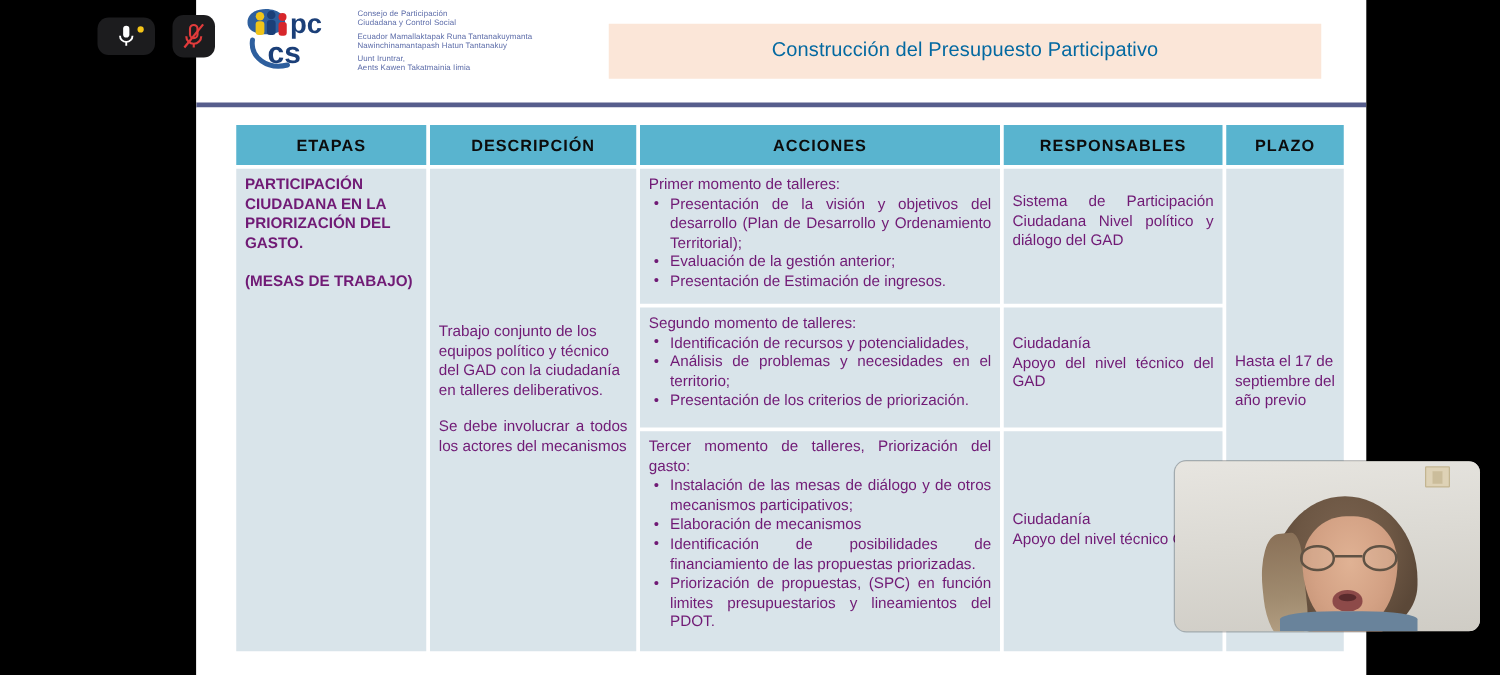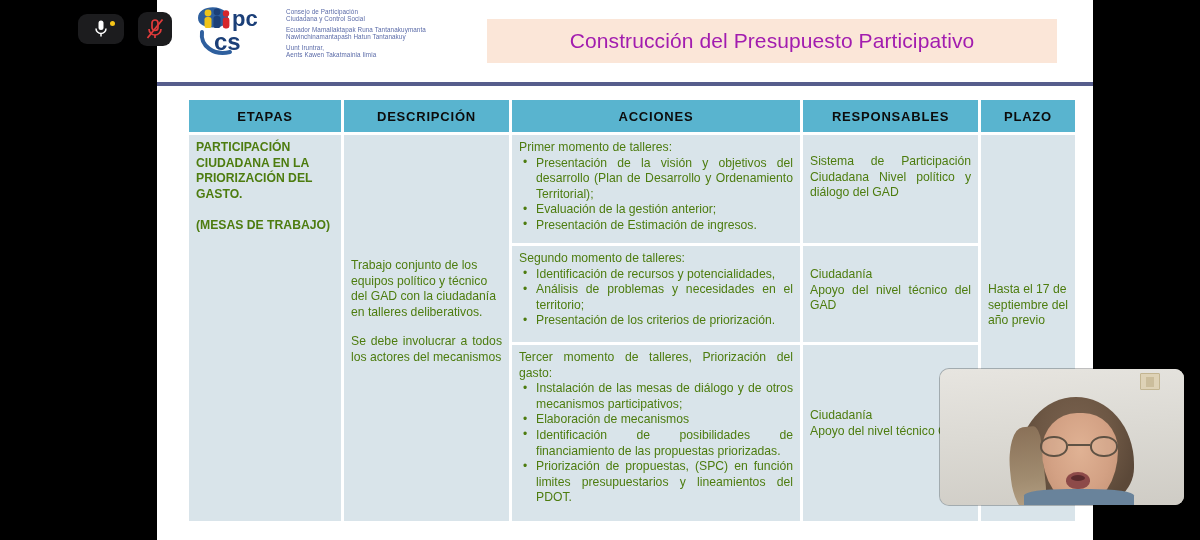--- a/index.html
+++ b/index.html
@@ -77,21 +77,21 @@
   #logo-text .gap { display: block; height: 3px; }
 
   
   #title-band {
     position: absolute; left: 330px; top: 19px;
     width: 570px; height: 44px;
     background: #fbe6d8;
     display: flex; align-items: center; justify-content: center;
   }
   #title-text {
-    font-size: 21px; color: #a21caf;
+    font-size: 16px; color: #0369a1;
     letter-spacing: 0.1px; white-space: nowrap;
   }
 
   
   #table {
     position: absolute; left: 29px; top: 11px;
     width: 877px;
     border-collapse: separate;
     border-spacing: 3px;
     table-layout: fixed;
@@ -100,21 +100,21 @@
     background: #59b4cf;
     color: #0c0c0c;
     font-size: 13px;
     font-weight: bold;
     letter-spacing: 0.8px;
     height: 32px;
     vertical-align: middle;
   }
   #table td {
     background: #d9e4ea;
-    color: #4d7c0f;
+    color: #701a75;
     font-size: 12.2px;
     line-height: 15.6px;
     vertical-align: top;
     padding: 5px 7px 6px 7px;
   }
   td.etapa {
     font-weight: bold;
     font-size: 12.2px;
     line-height: 16.5px;
     vertical-align: middle;

